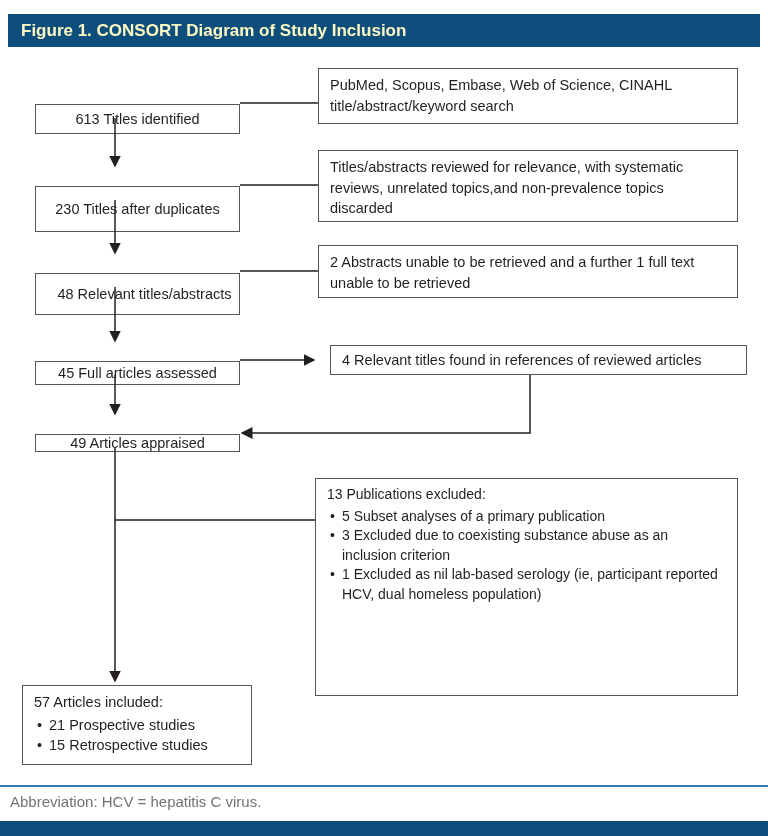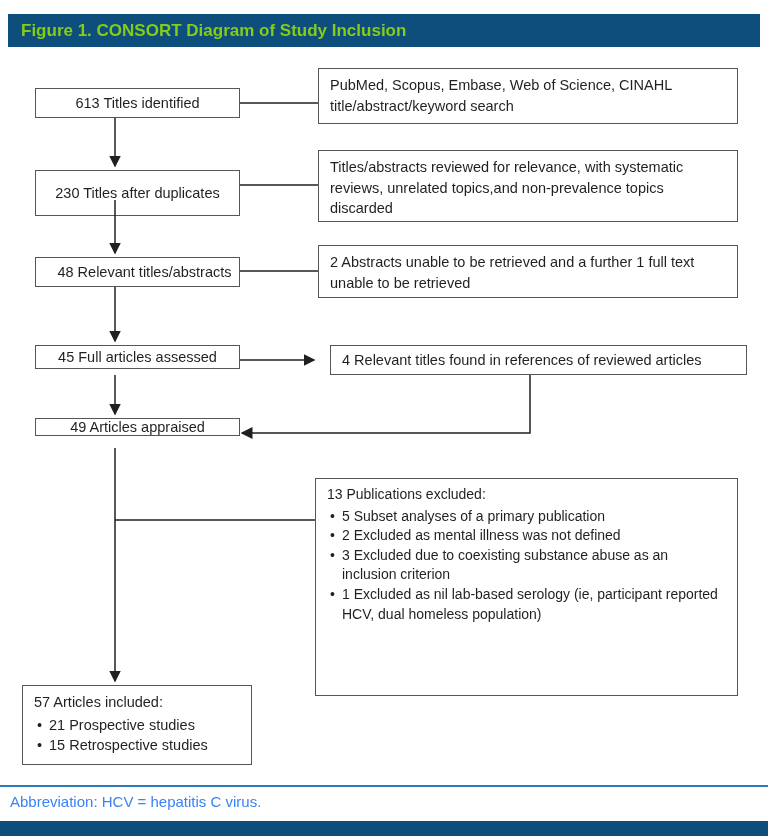--- a/index.html
+++ b/index.html
@@ -6,55 +6,55 @@
   .page {
     position:relative;
     width:768px; height:836px;
     background:#ffffff;
     font-family:"Liberation Sans", sans-serif;
     color:#231f20;
     overflow:hidden;
   }
   .header-bar {
     position:absolute; left:8px; top:14px; width:752px; height:33px;
-    background:#0d4e7c; color:#84cc16;
+    background:#0d4e7c; color:#fef9c3;
     display:flex; align-items:center;
     padding-left:13px; box-sizing:border-box;
     font-size:17px; font-weight:bold;
   }
   .fbox {
     position:absolute;
     border:1px solid #55565a;
     background:#ffffff;
     box-sizing:border-box;
     font-size:14.5px;
     line-height:1.42;
   }
   .fbox.center {
     display:flex; align-items:center; justify-content:center;
-    text-align:center; padding:0 6px;
+    text-align:center; padding:0 6px;margin-top:16px;
   }
   .fbox.pad { padding:6px 11px; }
   .bullets { list-style:none; margin:2px 0 0 0; padding:0; }
   .bullets li { position:relative; padding-left:15px; }
   .bullets li::before {
     content:"\2022";
     position:absolute; left:3px; top:0;
   }
   .connectors {
     position:absolute; left:0; top:0;
     pointer-events:none;
   }
   .footer-rule {
     position:absolute; left:0; top:785px; width:768px; height:2px;
     background:#2d7cb8;
   }
   .abbrev {
     position:absolute; left:10px; top:793px;
-    font-size:15px; color:#3b82f6;
+    font-size:15px; color:#737373;
   }
   .bottom-bar {
     position:absolute; left:0; top:821px; width:768px; height:15px;
     background:#0d4e7c;
   }
 </style>
 </head>
 <body>
 
 <div class="page">
@@ -64,21 +64,21 @@
   </div>
 
   <div class="fbox center" style="left:35px; top:88px; width:205px; height:30px;">
     <span>613 Titles identified</span>
   </div>
 
   <div class="fbox center" style="left:35px; top:170px; width:205px; height:46px;">
     <span>230 Titles after duplicates</span>
   </div>
 
-  <div class="fbox center" style="left:35px; top:257px; width:205px; height:30px;padding-left:20px;">
+  <div class="fbox center" style="left:35px; top:257px; width:205px; height:42px;padding-left:20px;">
     <span>48 Relevant titles/abstracts</span>
   </div>
 
   <div class="fbox center" style="left:35px; top:345px; width:205px; height:24px;">
     <span>45 Full articles assessed</span>
   </div>
 
   <div class="fbox center" style="left:35px; top:418px; width:205px; height:18px;">
     <span>49 Articles appraised</span>
   </div>
@@ -96,21 +96,20 @@
   </div>
 
   <div class="fbox pad" style="left:318px; top:345px; width:417px; height:30px; display:flex; align-items:center;margin-left:12px;">
     <span>4 Relevant titles found in references of reviewed articles</span>
   </div>
 
   <div class="fbox pad" style="left:315px; top:478px; width:423px; height:218px; line-height:1.4; font-size:14px;">
     <div>13 Publications excluded:</div>
     <ul class="bullets">
       <li>5 Subset analyses of a primary publication</li>
-      <li>2 Excluded as mental illness was not defined</li>
       <li>3 Excluded due to coexisting substance abuse as an inclusion criterion</li>
       <li>1 Excluded as nil lab-based serology (ie, participant reported HCV, dual homeless population)</li>
     </ul>
   </div>
 
   <div class="fbox pad" style="left:22px; top:685px; width:230px; height:80px;">
     <div>57 Articles included:</div>
     <ul class="bullets">
       <li>21 Prospective studies</li>
       <li>15 Retrospective studies</li>

